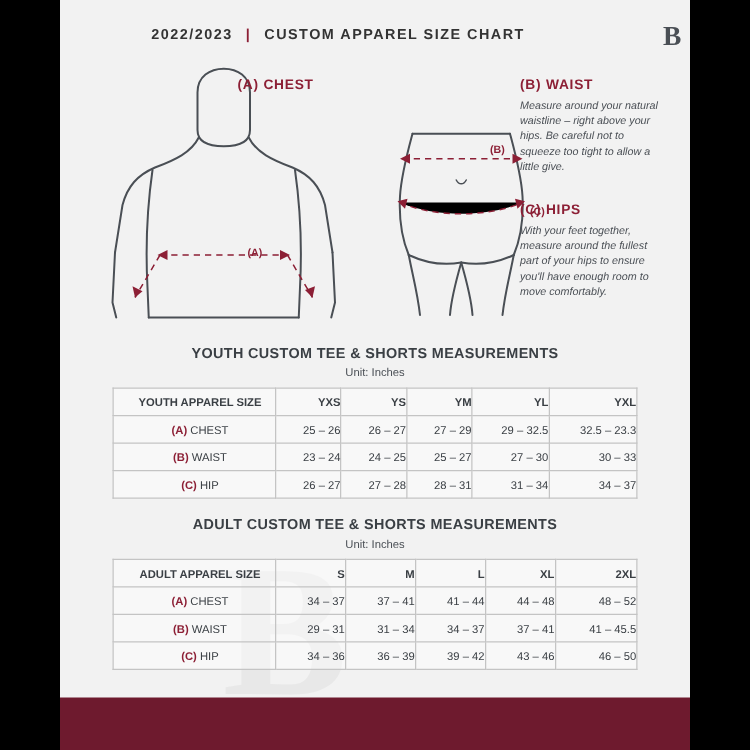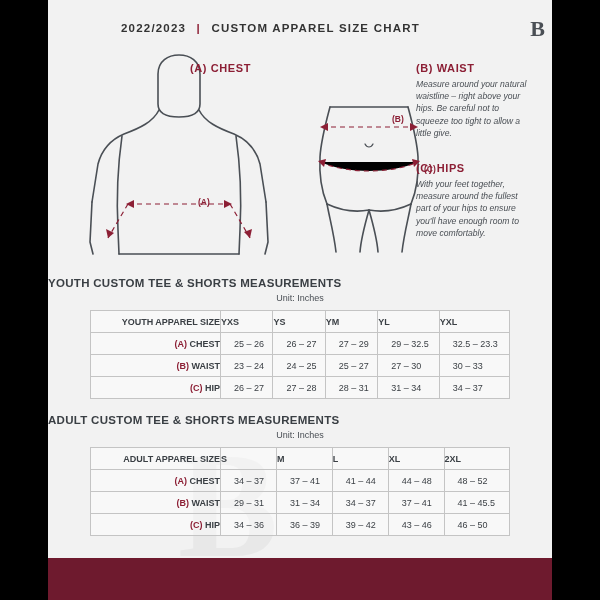--- a/index.html
+++ b/index.html
@@ -58,47 +58,47 @@
     letter-spacing:.6px;margin-bottom:4px;
   }
   .txt-body{
     font-size:8.6px;font-style:italic;color:#4a4f55;line-height:1.42;
   }
   .blk-chest{left:142px;top:10px;width:130px;}
   .blk-waist{left:368px;top:10px;width:116px;}
   .blk-hips{left:368px;top:110px;width:116px;}
   
   .sect-title{
-    position:absolute;width:504px;
+    position:absolute;width:504px;text-align:center;
     font-size:11.5px;font-weight:bold;color:#3a3f44;letter-spacing:.3px;
   }
   .sect-sub{
     position:absolute;width:504px;text-align:center;
     font-size:9px;color:#4a4f55;
   }
   table.sz{
     position:absolute;left:42px;width:420px;
     border-collapse:collapse;
     background:rgba(255,255,255,0.45);
   }
   table.sz th, table.sz td{
     border:1px solid #c4c4c4;
     height:21px;
     font-size:9px;color:#3a3f44;
-    text-align:left;
+    text-align:right;
     padding:0;
   }
   table.sz th.lbl, table.sz td.lbl{
-    text-align:right;padding-left:9px;width:120px;
+    text-align:center;padding-left:9px;width:120px;
     font-weight:bold;
   }
   table.sz th{font-weight:bold;font-size:9px;}
   table.sz td{font-weight:normal;padding-left:13px;}
   td.lbl .mk{color:#8c1f35;font-weight:bold;}
-  td.lbl .nm{color:#3a3f44;font-weight:bold;}
+  td.lbl .nm{color:#3a3f44;font-weight:normal;}
   
   .footer{
     position:absolute;left:0;bottom:0;width:504px;height:42px;
     background:#6e1a2e;
   }
 </style>
 </head>
 <body>
 
 <div id="page">

